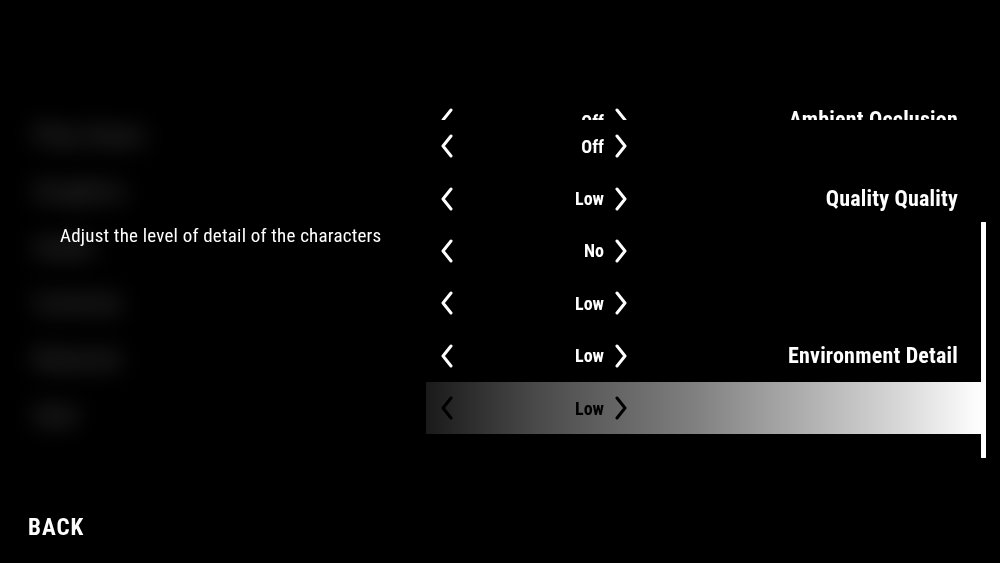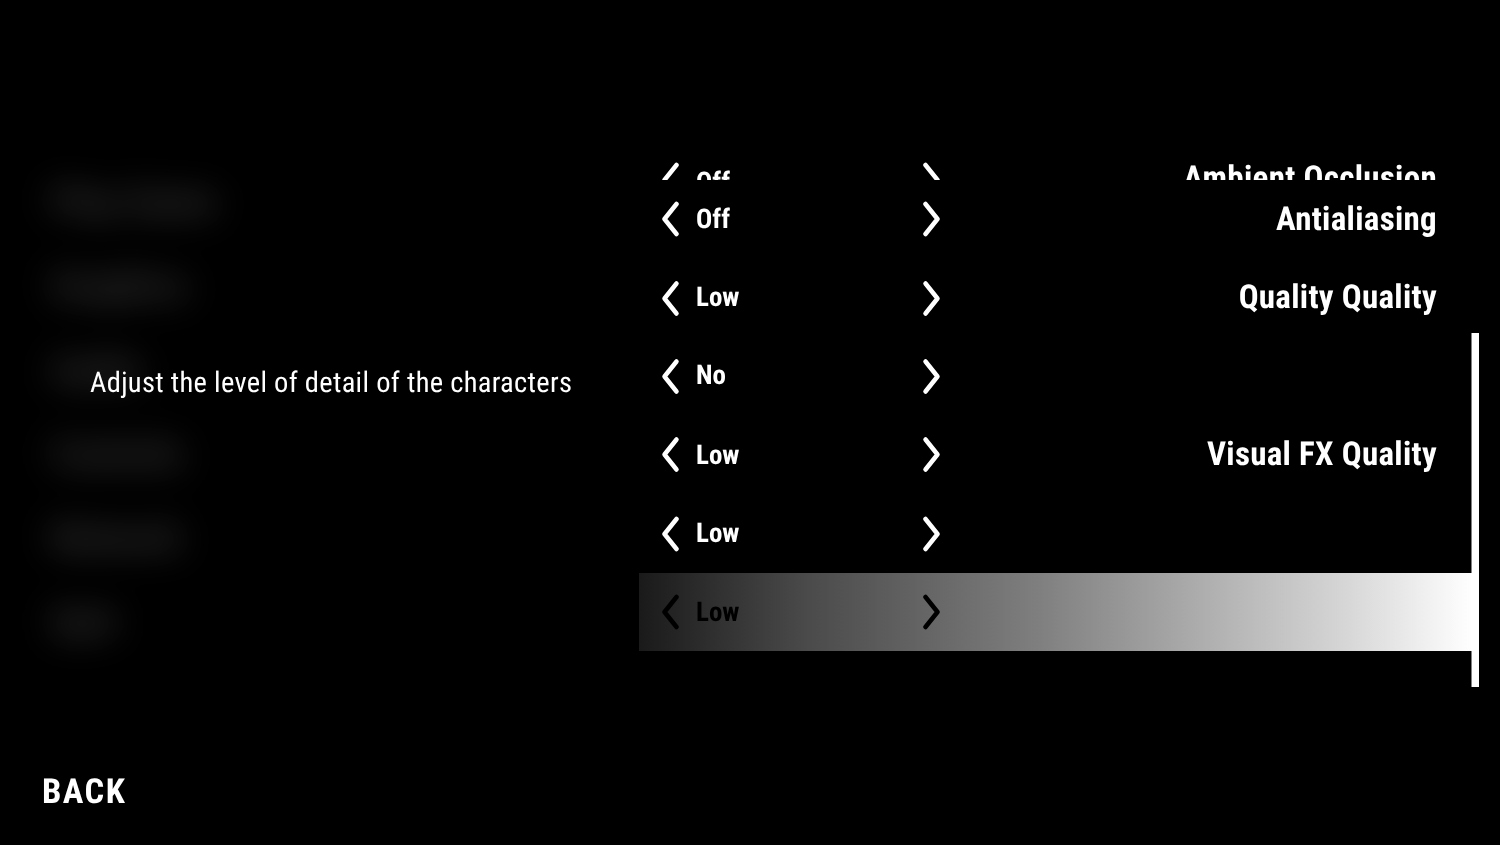--- a/index.html
+++ b/index.html
@@ -5,39 +5,39 @@
   * { margin:0; padding:0; box-sizing:border-box; }
   html,body { width:1000px; height:563px; background:#000; overflow:hidden;
               font-family:"Roboto Condensed","Arial Narrow",Arial,sans-serif; }
   .screen { position:relative; width:1000px; height:563px; background:#000; }
 
   
   .menu-ghost { position:absolute; left:34px; top:120px; display:flex;
                 flex-direction:column; gap:26px; filter:blur(12px); opacity:.55; }
   .menu-ghost span { color:#6a6a6a; font-size:26px; font-weight:700; }
 
-  .description { position:absolute; left:60px; top:243px; color:#fff;
+  .description { position:absolute; left:60px; top:224px; color:#fff;
                  font-size:19px; font-weight:400; letter-spacing:.2px; }
 
   .settings { position:absolute; right:18px; top:90px; width:556px;
               display:flex; flex-direction:column; }
   .row { position:relative; height:52.4px; display:flex; align-items:center; }
   .row.selected { background:linear-gradient(90deg,#1a1a1a 0%,#4a4a4a 20%,
                   #7f7f7f 48%,#d7d7d7 85%,#ffffff 100%); }
   .row.cutoff { height:30px; align-items:flex-end; overflow:hidden; }
   .row.cutoff .chev, .row.cutoff .value, .row.cutoff .label { transform:translateY(12px); }
 
   .chev { width:34px; display:flex; justify-content:center; cursor:pointer; }
   .chev svg { width:14px; height:24px; stroke:#fff; stroke-width:3; fill:none;
               stroke-linecap:round; stroke-linejoin:round; }
   .row.selected .chev svg { stroke:#000; }
   .chev.left  { margin-left:4px; }
   .chev.right { }
 
-  .value { width:140px; text-align:left; color:#fff; font-size:18px;
+  .value { width:140px; text-align:right; color:#fff; font-size:18px;
            font-weight:700; }
   .row.selected .value { color:#000; }
   .label { flex:1; text-align:right; padding-right:24px; color:#fff;
            font-size:22px; font-weight:700; letter-spacing:.2px; }
   .row.selected .label { color:#000; }
 
   .scroll-indicator { position:absolute; right:14px; top:222px; width:5px;
                       height:236px; background:#fff; }
 
   .back { position:absolute; left:28px; bottom:22px; color:#fff;
@@ -79,21 +79,20 @@
           <svg viewBox="0 0 14 24">
             <polyline points="11,2 3,12 11,22"></polyline>
           </svg>
         </span>
         <span class="value">Off</span>
         <span class="chev right">
           <svg viewBox="0 0 14 24">
             <polyline points="3,2 11,12 3,22"></polyline>
           </svg>
         </span>
-        <span class="label">Antialiasing</span>
       </div>
       <div class="row">
         <span class="chev left">
           <svg viewBox="0 0 14 24">
             <polyline points="11,2 3,12 11,22"></polyline>
           </svg>
         </span>
         <span class="value">Low</span>
         <span class="chev right">
           <svg viewBox="0 0 14 24">
@@ -120,34 +119,34 @@
           <svg viewBox="0 0 14 24">
             <polyline points="11,2 3,12 11,22"></polyline>
           </svg>
         </span>
         <span class="value">Low</span>
         <span class="chev right">
           <svg viewBox="0 0 14 24">
             <polyline points="3,2 11,12 3,22"></polyline>
           </svg>
         </span>
-        <span class="label">Visual FX Quality</span>
       </div>
       <div class="row">
         <span class="chev left">
           <svg viewBox="0 0 14 24">
             <polyline points="11,2 3,12 11,22"></polyline>
           </svg>
         </span>
         <span class="value">Low</span>
         <span class="chev right">
           <svg viewBox="0 0 14 24">
             <polyline points="3,2 11,12 3,22"></polyline>
           </svg>
         </span>
+        <span class="label">Environment Detail</span>
       </div>
       <div class="row selected">
         <span class="chev left">
           <svg viewBox="0 0 14 24">
             <polyline points="11,2 3,12 11,22"></polyline>
           </svg>
         </span>
         <span class="value">Low</span>
         <span class="chev right">
           <svg viewBox="0 0 14 24">

